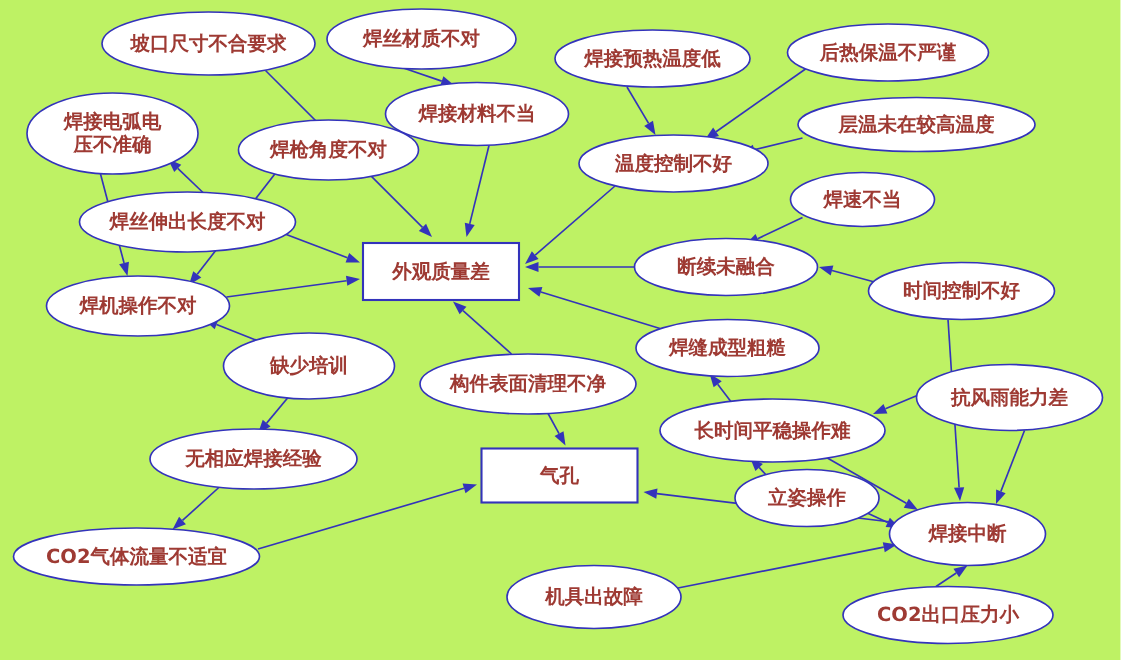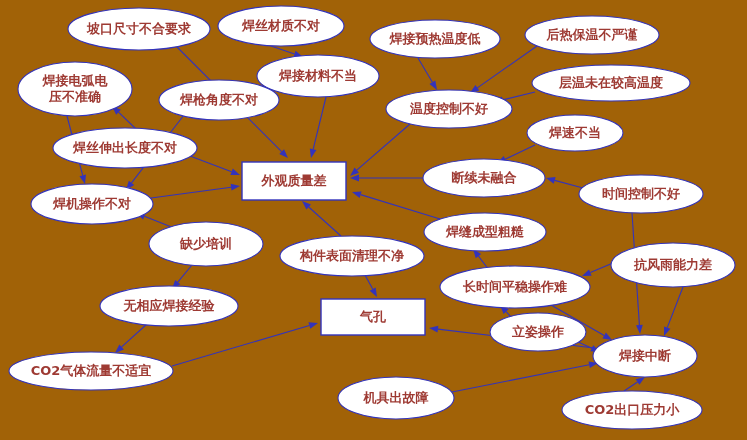--- a/index.html
+++ b/index.html
@@ -11,21 +11,21 @@
   body {
     width: 747px;
     height: 440px;
     overflow: hidden;
     font-family: "DejaVu Sans", "Liberation Sans", sans-serif;
   }
   #canvas-wrap {
     position: relative;
     width: 747px;
     height: 440px;
-    background: #a16207;
+    background: #bef264;
   }
   svg#diagram {
     display: block;
     width: 747px;
     height: 440px;
   }
   .node-shape {
     fill: #ffffff;
     stroke: #3333bb;
     stroke-width: 1.1;

